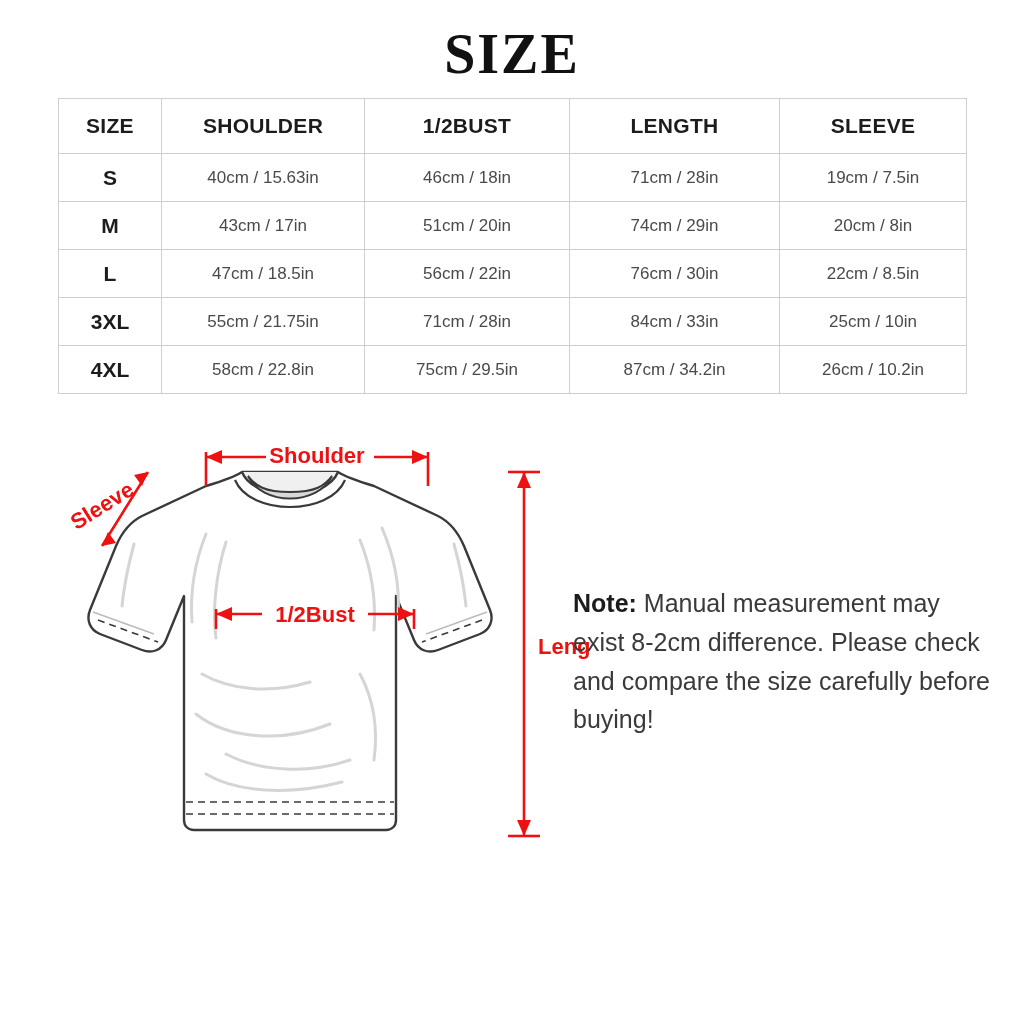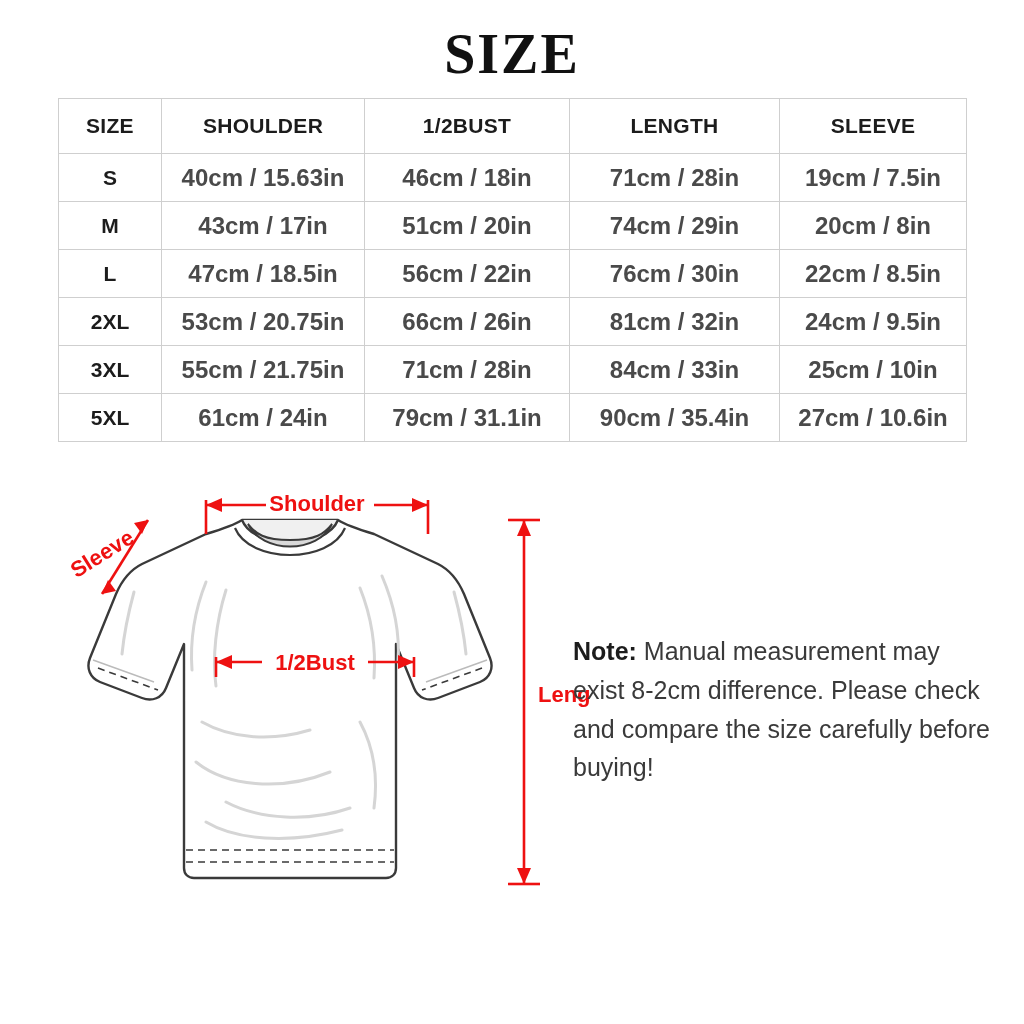--- a/index.html
+++ b/index.html
@@ -37,22 +37,22 @@
     border-collapse: collapse;
     table-layout: fixed;
   }
   table.size-table th,
   table.size-table td {
     border: 1px solid #cfcfcf;
     text-align: center;
     vertical-align: middle;
     height: 45px;
     color: #4a4a4a;
-    font-size: 24px;
-    font-weight: 700;
+    font-size: 17px;
+    font-weight: 400;
   }
   table.size-table thead th {
     font-size: 21px;
     font-weight: 700;
     color: #1c1c1c;
     height: 52px;
     letter-spacing: 0.3px;
   }
   table.size-table tbody td.size-cell {
     font-weight: 700;
@@ -137,39 +137,32 @@
         <td>20cm / 8in</td>
       </tr>
       <tr>
         <td class="size-cell">L</td>
         <td>47cm / 18.5in</td>
         <td>56cm / 22in</td>
         <td>76cm / 30in</td>
         <td>22cm / 8.5in</td>
       </tr>
       <tr>
-        <td class="size-cell">2XL</td>
-        <td>53cm / 20.75in</td>
-        <td>66cm / 26in</td>
-        <td>81cm / 32in</td>
-        <td>24cm / 9.5in</td>
-      </tr>
-      <tr>
         <td class="size-cell">3XL</td>
         <td>55cm / 21.75in</td>
         <td>71cm / 28in</td>
         <td>84cm / 33in</td>
         <td>25cm / 10in</td>
       </tr>
       <tr>
-        <td class="size-cell">5XL</td>
-        <td>61cm / 24in</td>
-        <td>79cm / 31.1in</td>
-        <td>90cm / 35.4in</td>
-        <td>27cm / 10.6in</td>
+        <td class="size-cell">4XL</td>
+        <td>58cm / 22.8in</td>
+        <td>75cm / 29.5in</td>
+        <td>87cm / 34.2in</td>
+        <td>26cm / 10.2in</td>
       </tr>
     </tbody>
   </table>
 </div>
 
 <div id="lower">
 
   <div id="shirt-holder">
     <svg width="560" height="460" viewBox="0 0 560 460" xmlns="http://www.w3.org/2000/svg">
 

